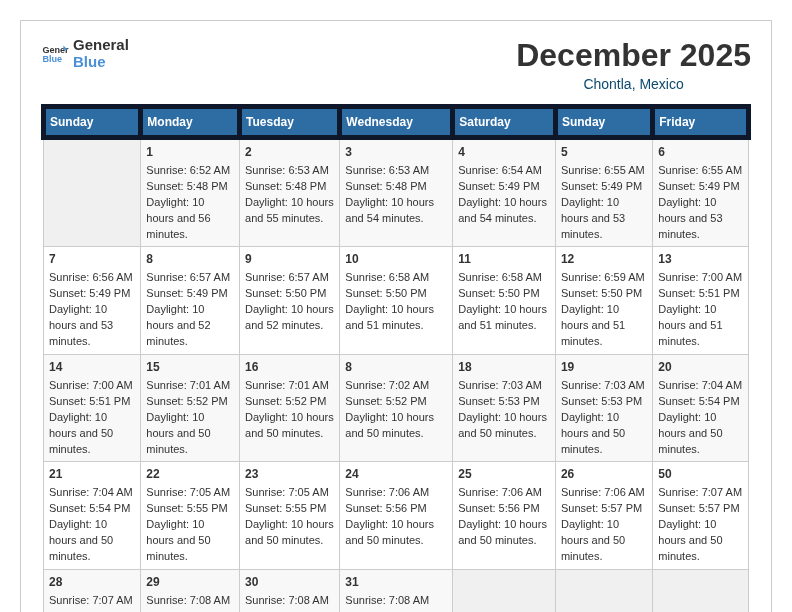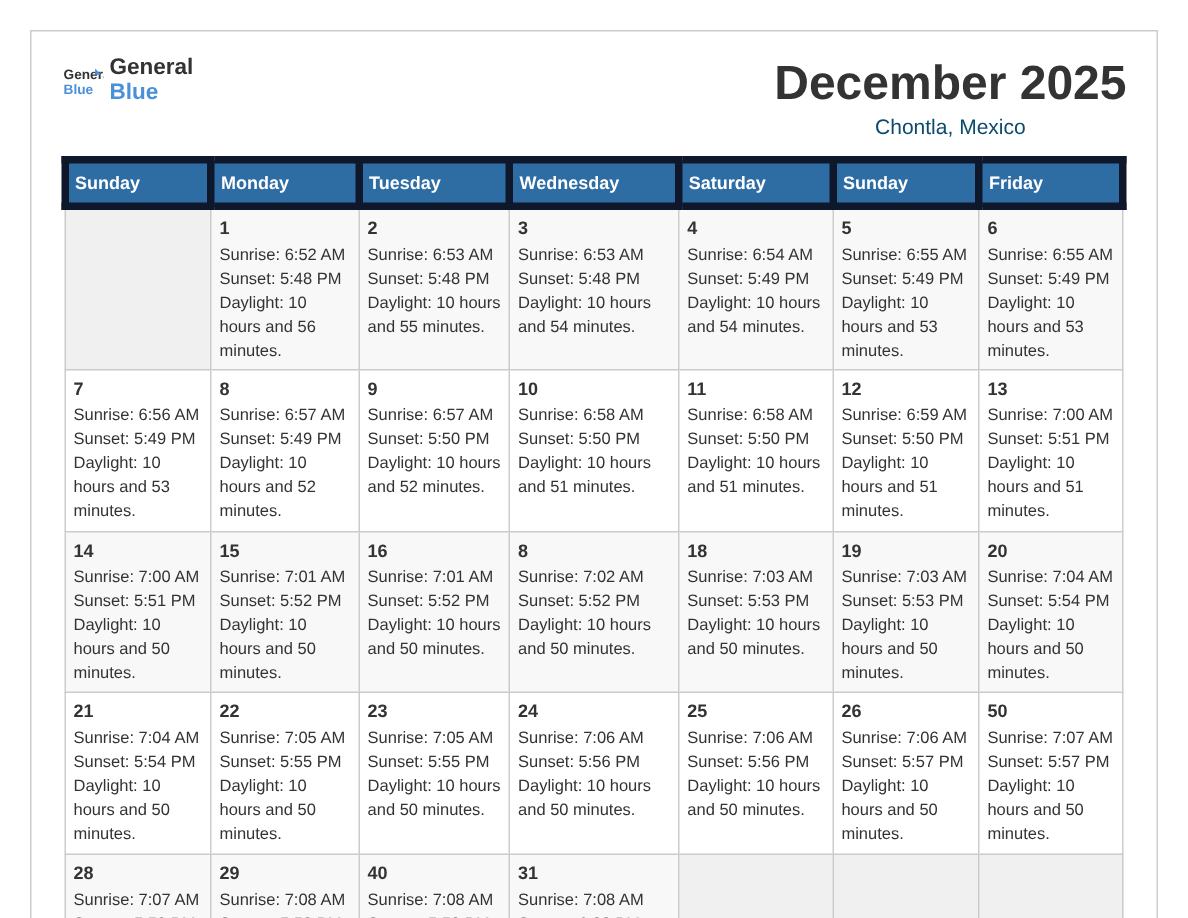--- a/index.html
+++ b/index.html
@@ -242,21 +242,21 @@
         <tr>
           <td>
             <span class="day-number">28</span>
             <div class="cell-content">Sunrise: 7:07 AM<br>Sunset: 5:58 PM<br>Daylight: 10 hours and 50 minutes.</div>
           </td>
           <td>
             <span class="day-number">29</span>
             <div class="cell-content">Sunrise: 7:08 AM<br>Sunset: 5:59 PM<br>Daylight: 10 hours and 50 minutes.</div>
           </td>
           <td>
-            <span class="day-number">40</span>
+            <span class="day-number">30</span>
             <div class="cell-content">Sunrise: 7:08 AM<br>Sunset: 5:59 PM<br>Daylight: 10 hours and 51 minutes.</div>
           </td>
           <td>
             <span class="day-number">31</span>
             <div class="cell-content">Sunrise: 7:08 AM<br>Sunset: 6:00 PM<br>Daylight: 10 hours and 51 minutes.</div>
           </td>
           <td class="empty-cell"></td>
           <td class="empty-cell"></td>
           <td class="empty-cell"></td>
         </tr>

